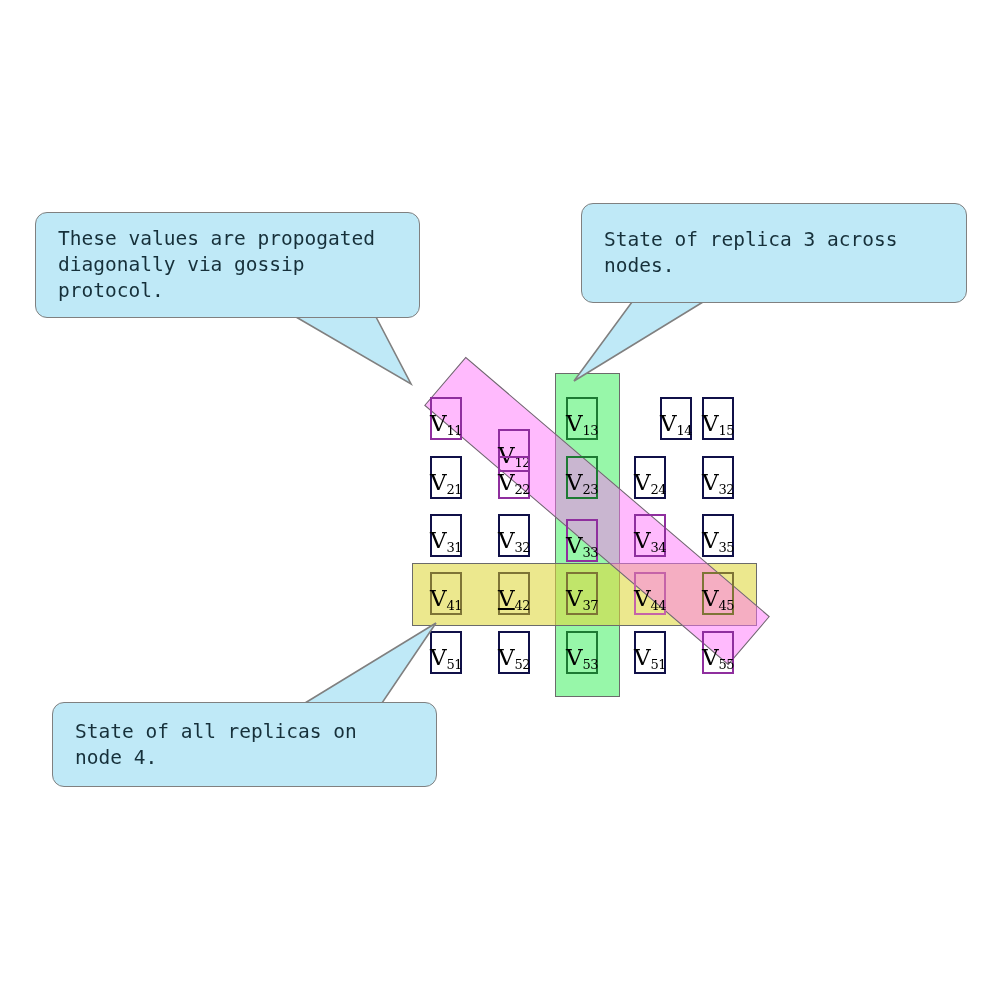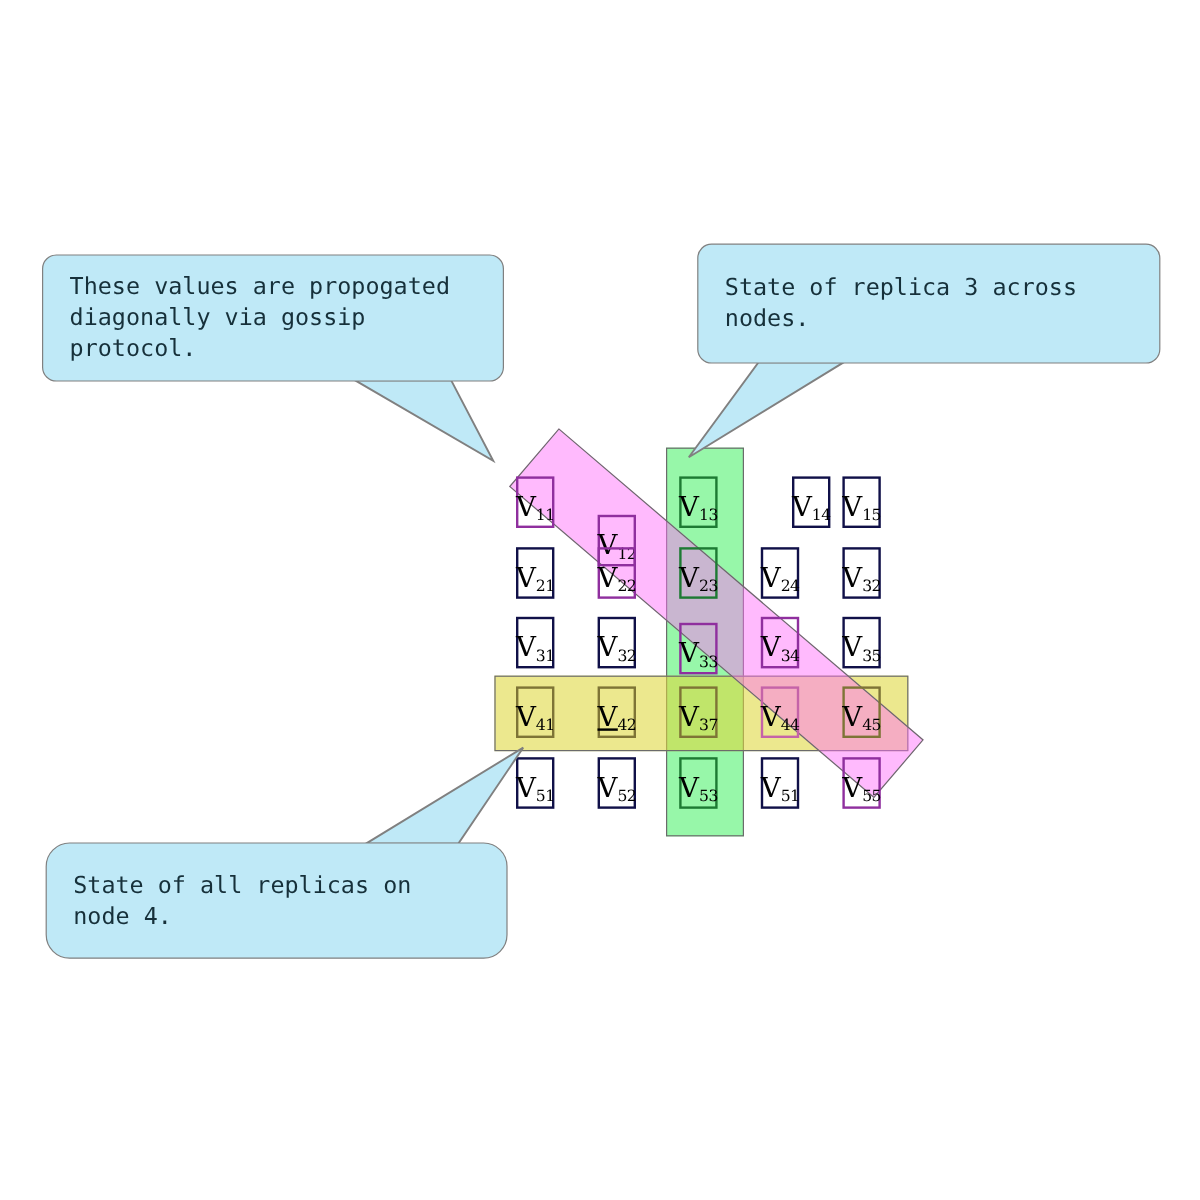--- a/index.html
+++ b/index.html
@@ -20,21 +20,21 @@
   .callout .ctext{
     font-family:"DejaVu Sans Mono",monospace;
     font-size:19.5px;
     line-height:26px;
     color:#16303a;
     white-space:pre-line;
     letter-spacing:0px;
   }
   #callout-gossip{left:35px;top:212px;width:385px;height:106px;}
   #callout-replica3{left:581px;top:203px;width:386px;height:100px;}
-  #callout-node4{left:38px;top:702px;width:385px;height:97px;border-radius:20px;}
+  #callout-node4{left:52px;top:702px;width:385px;height:85px;}
 
   .tail{position:absolute;z-index:25;overflow:visible;}
 
   
   #grid{position:absolute;left:0;top:0;width:1000px;height:1000px;z-index:20;}
   .cell{
     position:absolute;
     width:32px;height:43px;
     box-sizing:border-box;
     border:2.2px solid #101048;

